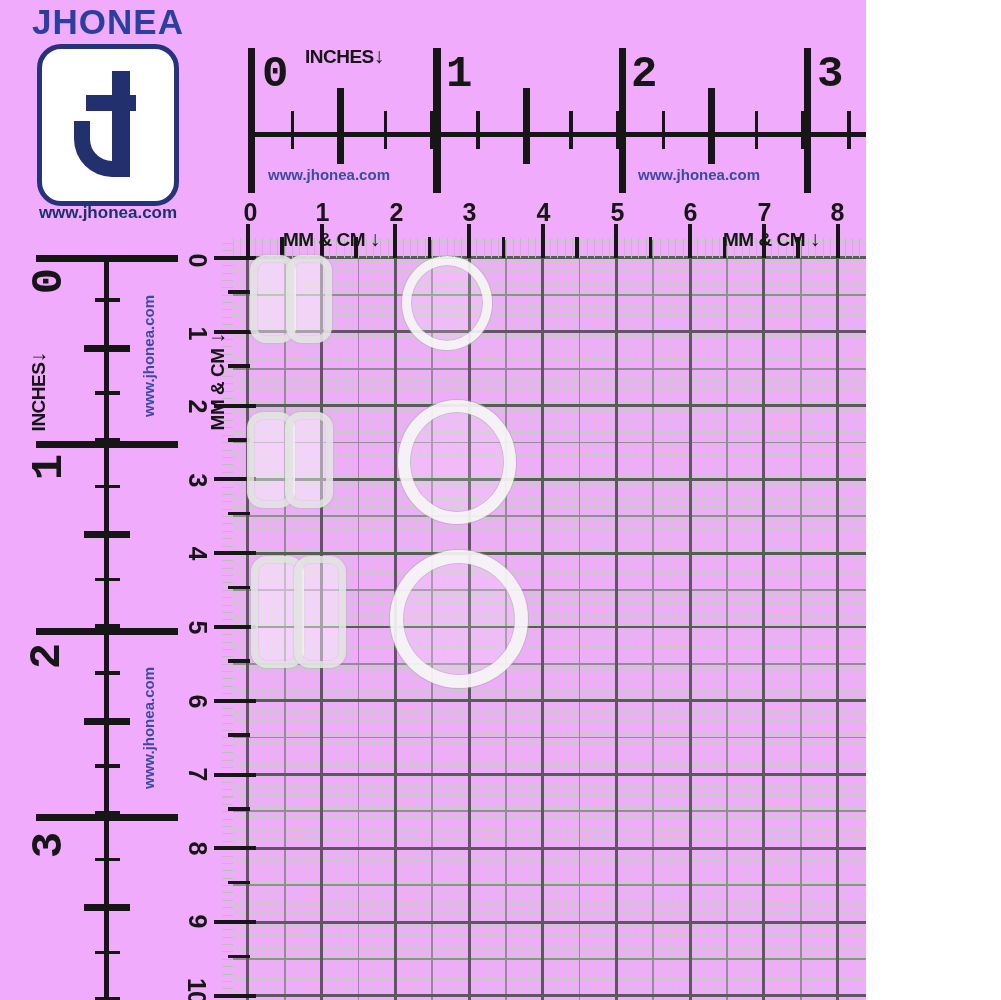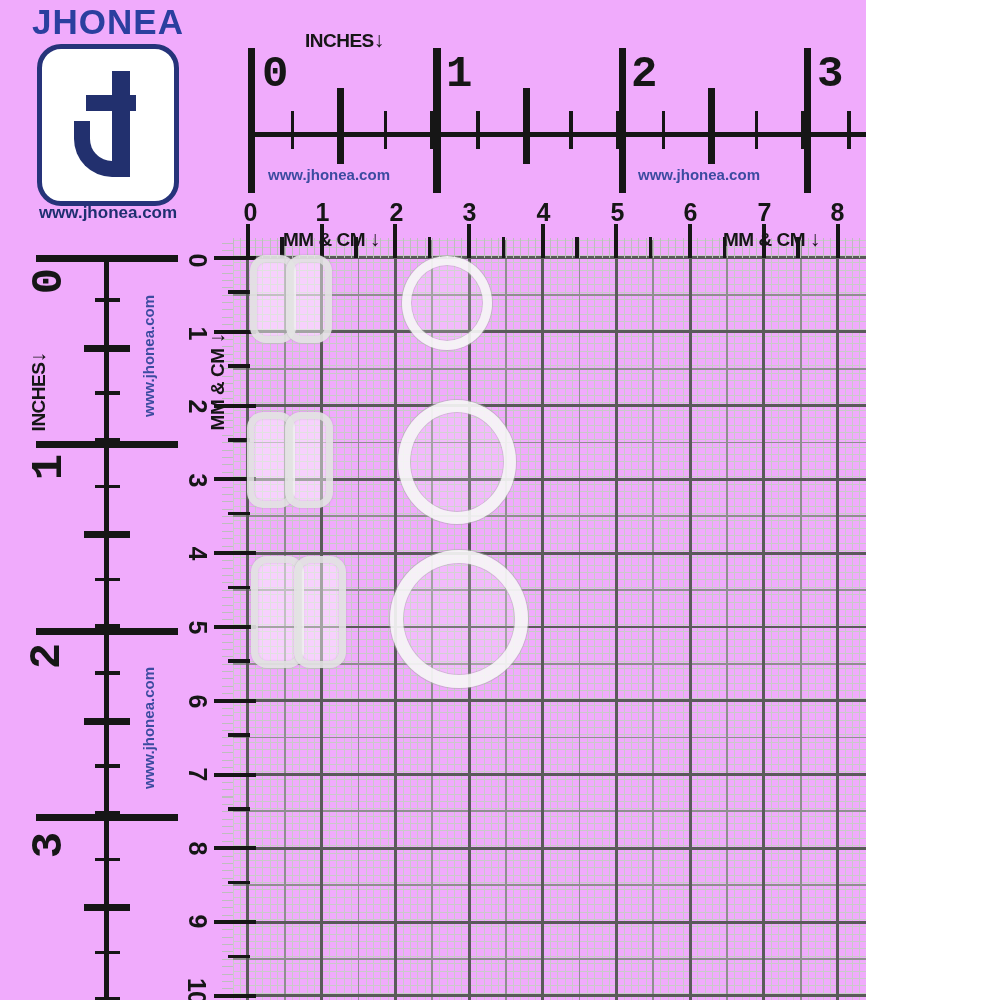--- a/index.html
+++ b/index.html
@@ -101,21 +101,21 @@
   <div class="abs ink t-quarter"></div>
   <div class="abs ink t-main"></div>
   <div class="abs ink t-cm-long"></div>
   <div class="abs ink t-cm-half"></div>
 
   <span class="abs txt inchnum" style="left:262px;top:52px">0</span>
   <span class="abs txt inchnum" style="left:446px;top:52px">1</span>
   <span class="abs txt inchnum" style="left:631px;top:52px">2</span>
   <span class="abs txt inchnum" style="left:817px;top:52px">3</span>
 
-  <span class="abs txt unit" style="left:305px;top:29px"><span>INCHES</span><span class="arrow">↓</span></span>
+  <span class="abs txt unit" style="left:305px;top:45px"><span>INCHES</span><span class="arrow">↓</span></span>
 
   <span class="abs txt site" style="left:268px;top:167px">www.jhonea.com</span>
   <span class="abs txt site" style="left:638px;top:167px">www.jhonea.com</span>
 
   <span class="abs txt unit" style="left:283px;top:228px"><span>MM &amp; CM</span>&nbsp;<span class="arrow">↓</span></span>
   <span class="abs txt unit" style="left:723px;top:228px"><span>MM &amp; CM</span>&nbsp;<span class="arrow">↓</span></span>
 
   <span class="abs txt cmnum ctr" style="left:250px;top:212px">0</span>
   <span class="abs txt cmnum ctr" style="left:322px;top:212px">1</span>
   <span class="abs txt cmnum ctr" style="left:396px;top:212px">2</span>

